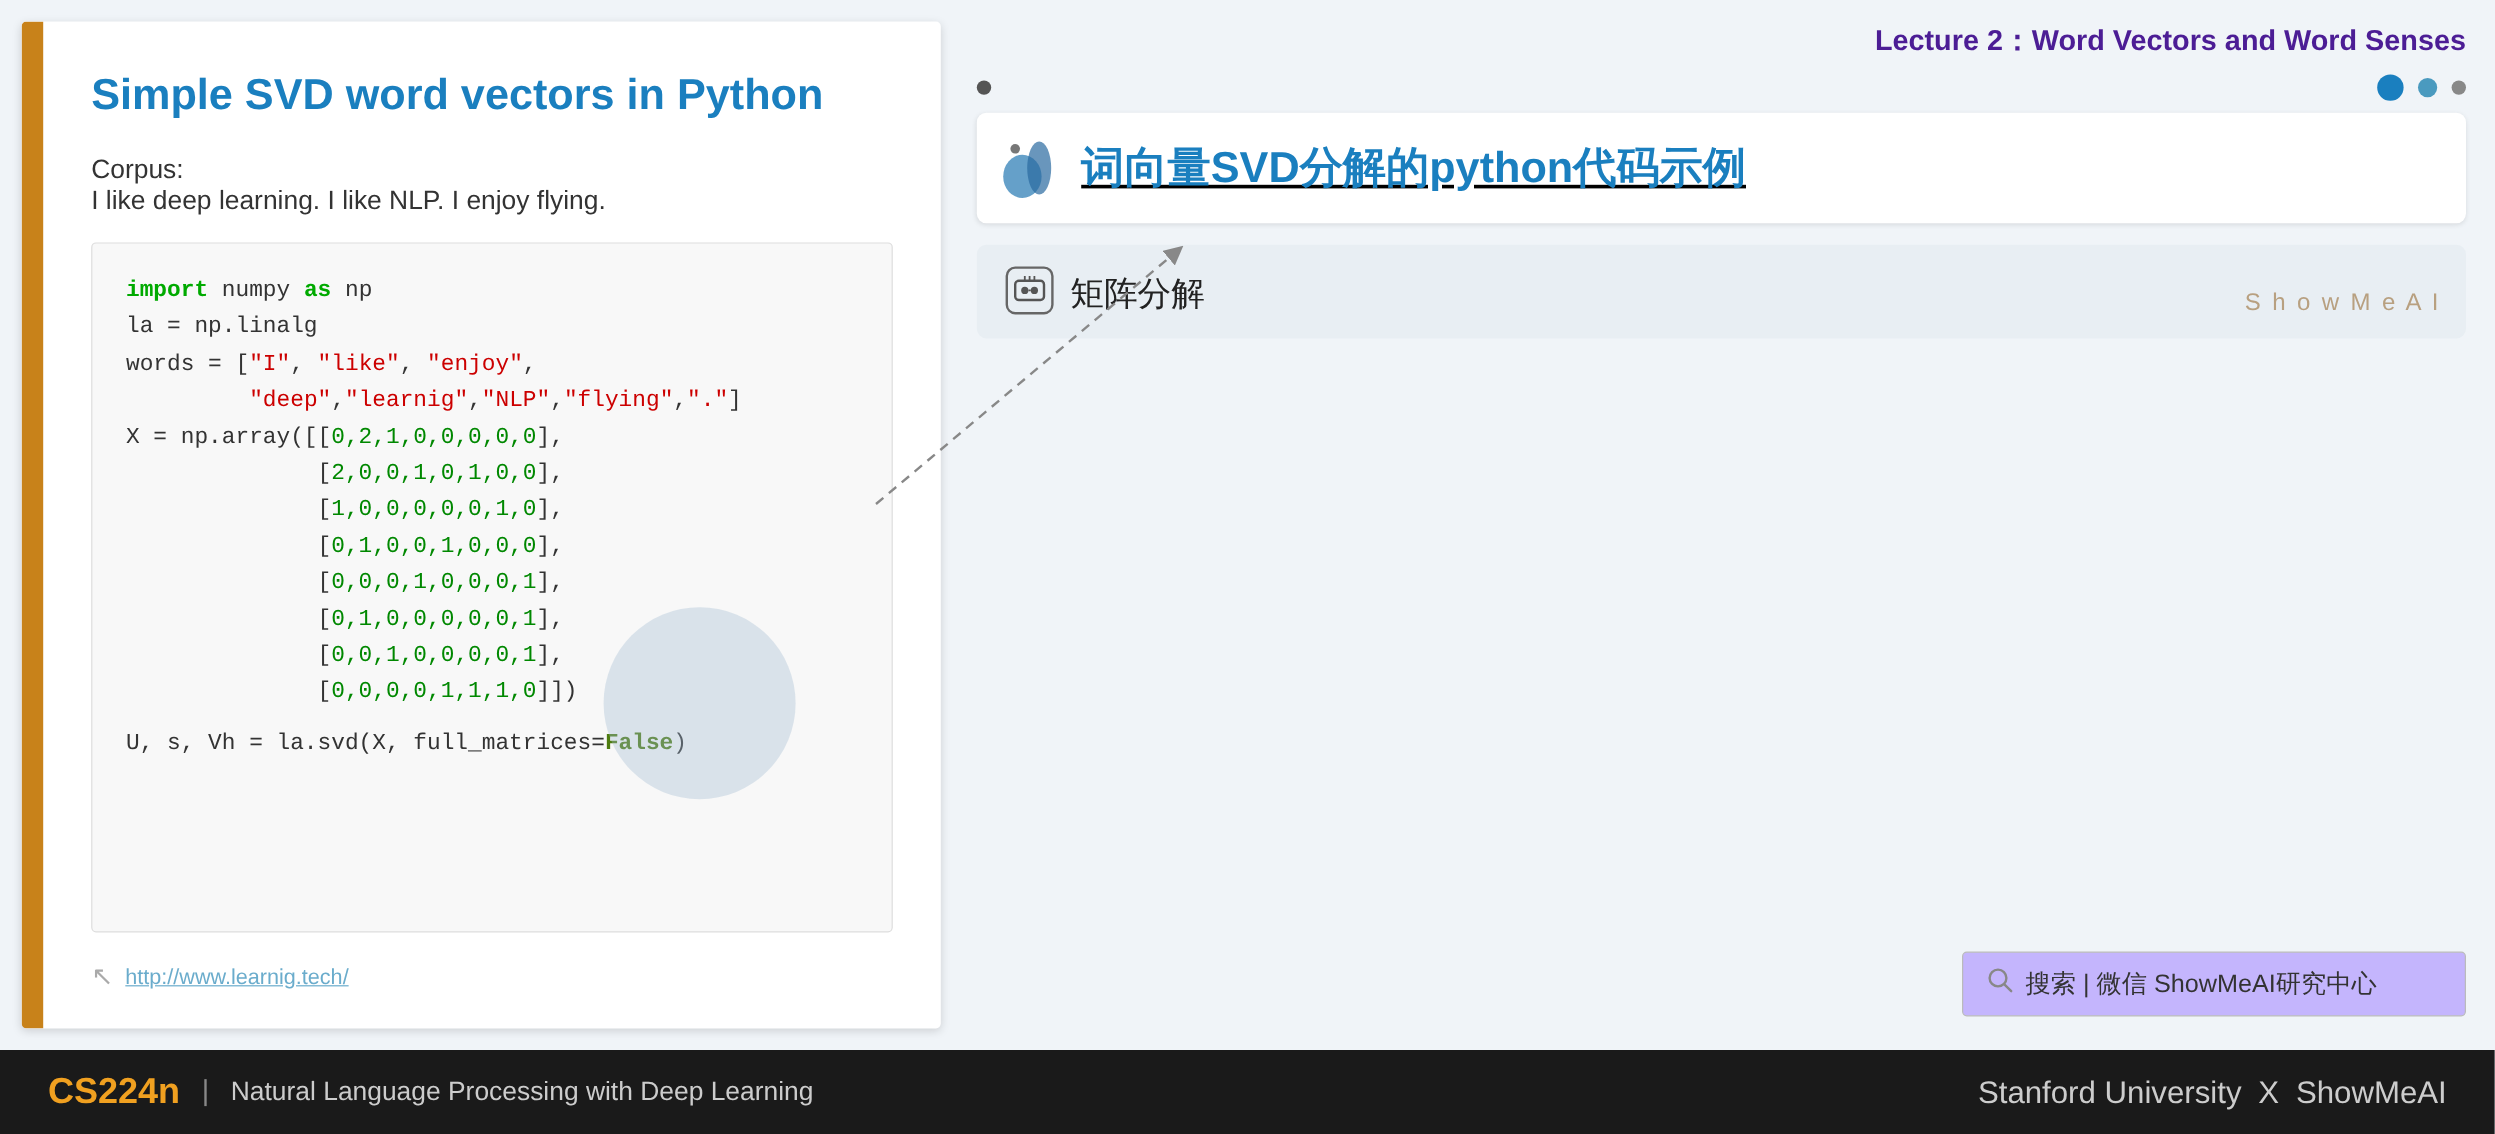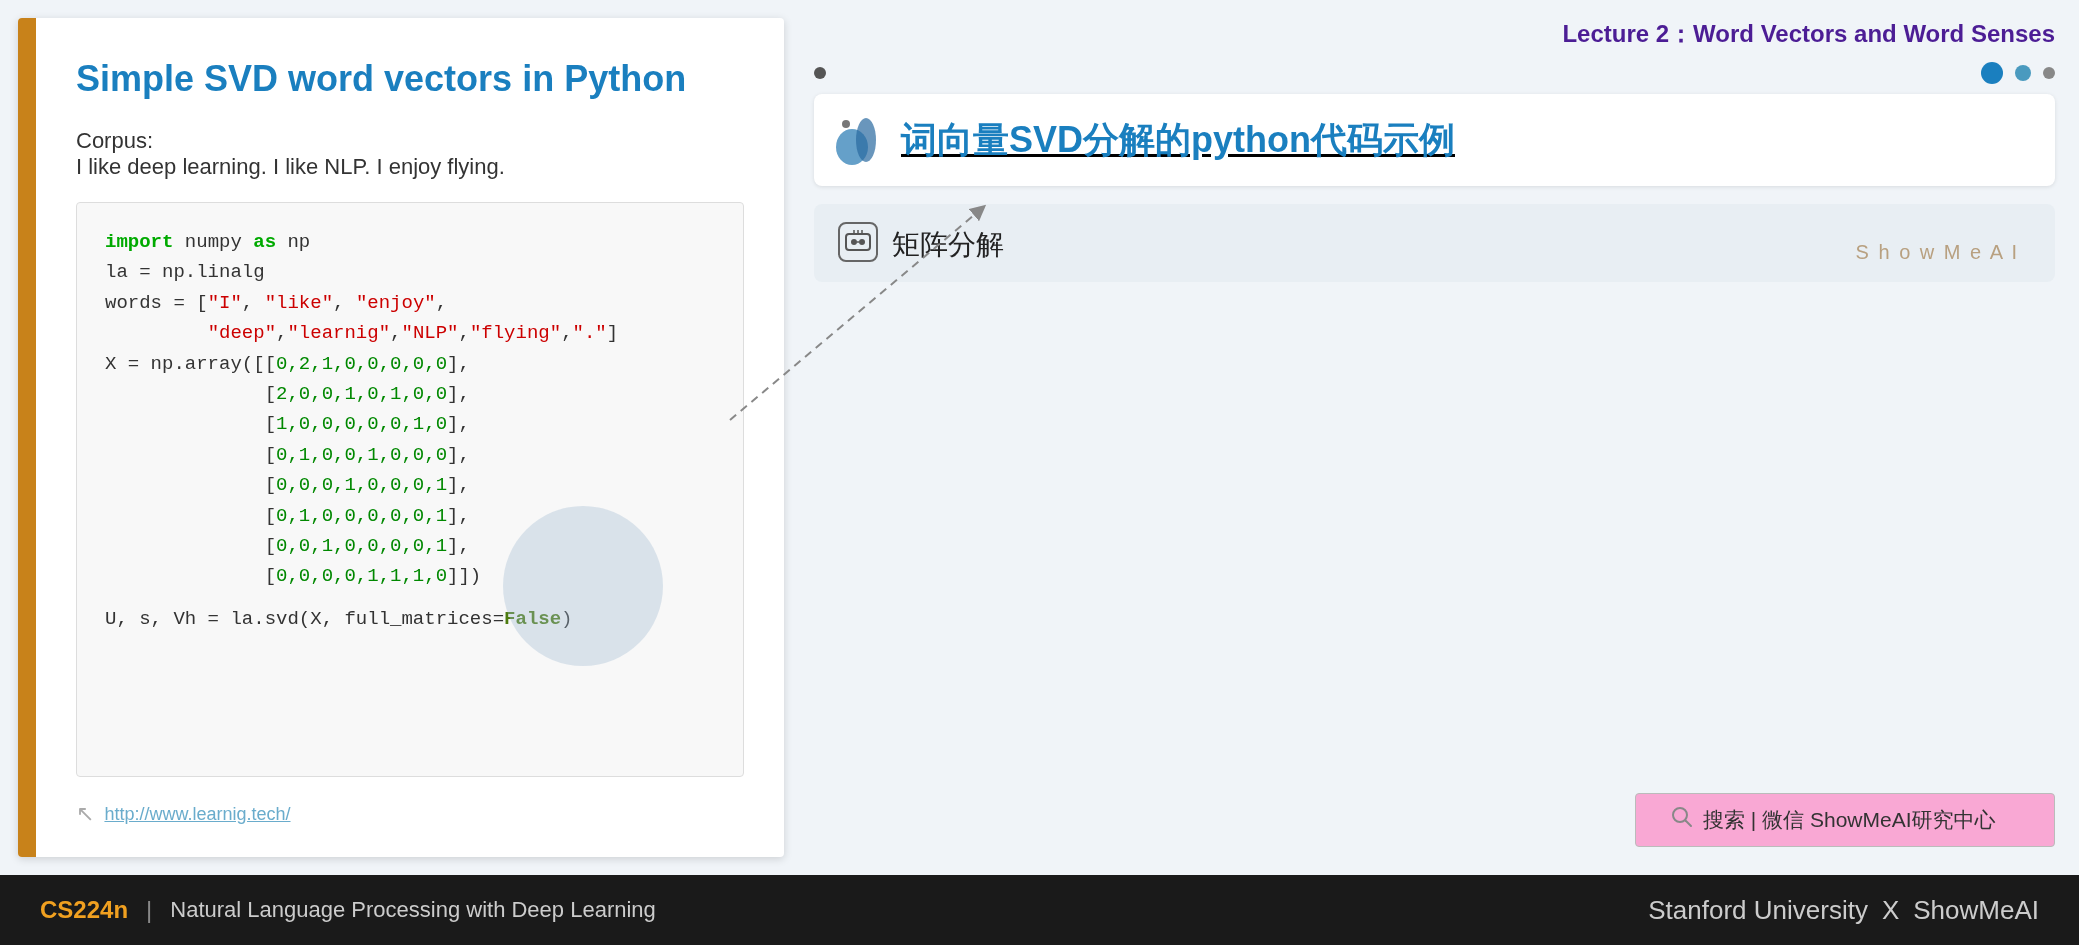--- a/index.html
+++ b/index.html
@@ -204,42 +204,42 @@
 
     .card-text {
       font-size: 28px;
       color: #222;
       font-weight: normal;
       padding-top: 4px;
     }
 
     .showmeai-watermark {
       position: absolute;
-      right: 36px;
+      right: 21px;
       bottom: 18px;
       font-size: 20px;
       color: #b8a080;
       letter-spacing: 2px;
     }
 
     
     .search-bar-container {
       margin-top: auto;
       display: flex;
       justify-content: flex-end;
       padding-bottom: 10px;
     }
 
     .search-bar {
       border: 1.5px solid #bbb;
       border-radius: 4px;
-      padding: 12px 35px;
+      padding: 12px 20px;
       font-size: 22px;
       color: #333;
-      background: #f9a8d4;
+      background: #c4b5fd;
       display: flex;
       align-items: center;
       gap: 10px;
       width: 420px;
     }
 
     .search-icon {
       color: #888;
       font-size: 22px;
     }
@@ -256,21 +256,21 @@
     }
 
     .bottom-left {
       display: flex;
       align-items: center;
       gap: 18px;
     }
 
     .bottom-cs224n {
       color: #f0a020;
-      font-size: 24px;
+      font-size: 30px;
       font-weight: bold;
     }
 
     .bottom-separator {
       color: #888;
       font-size: 24px;
     }
 
     .bottom-desc {
       color: #ccc;

